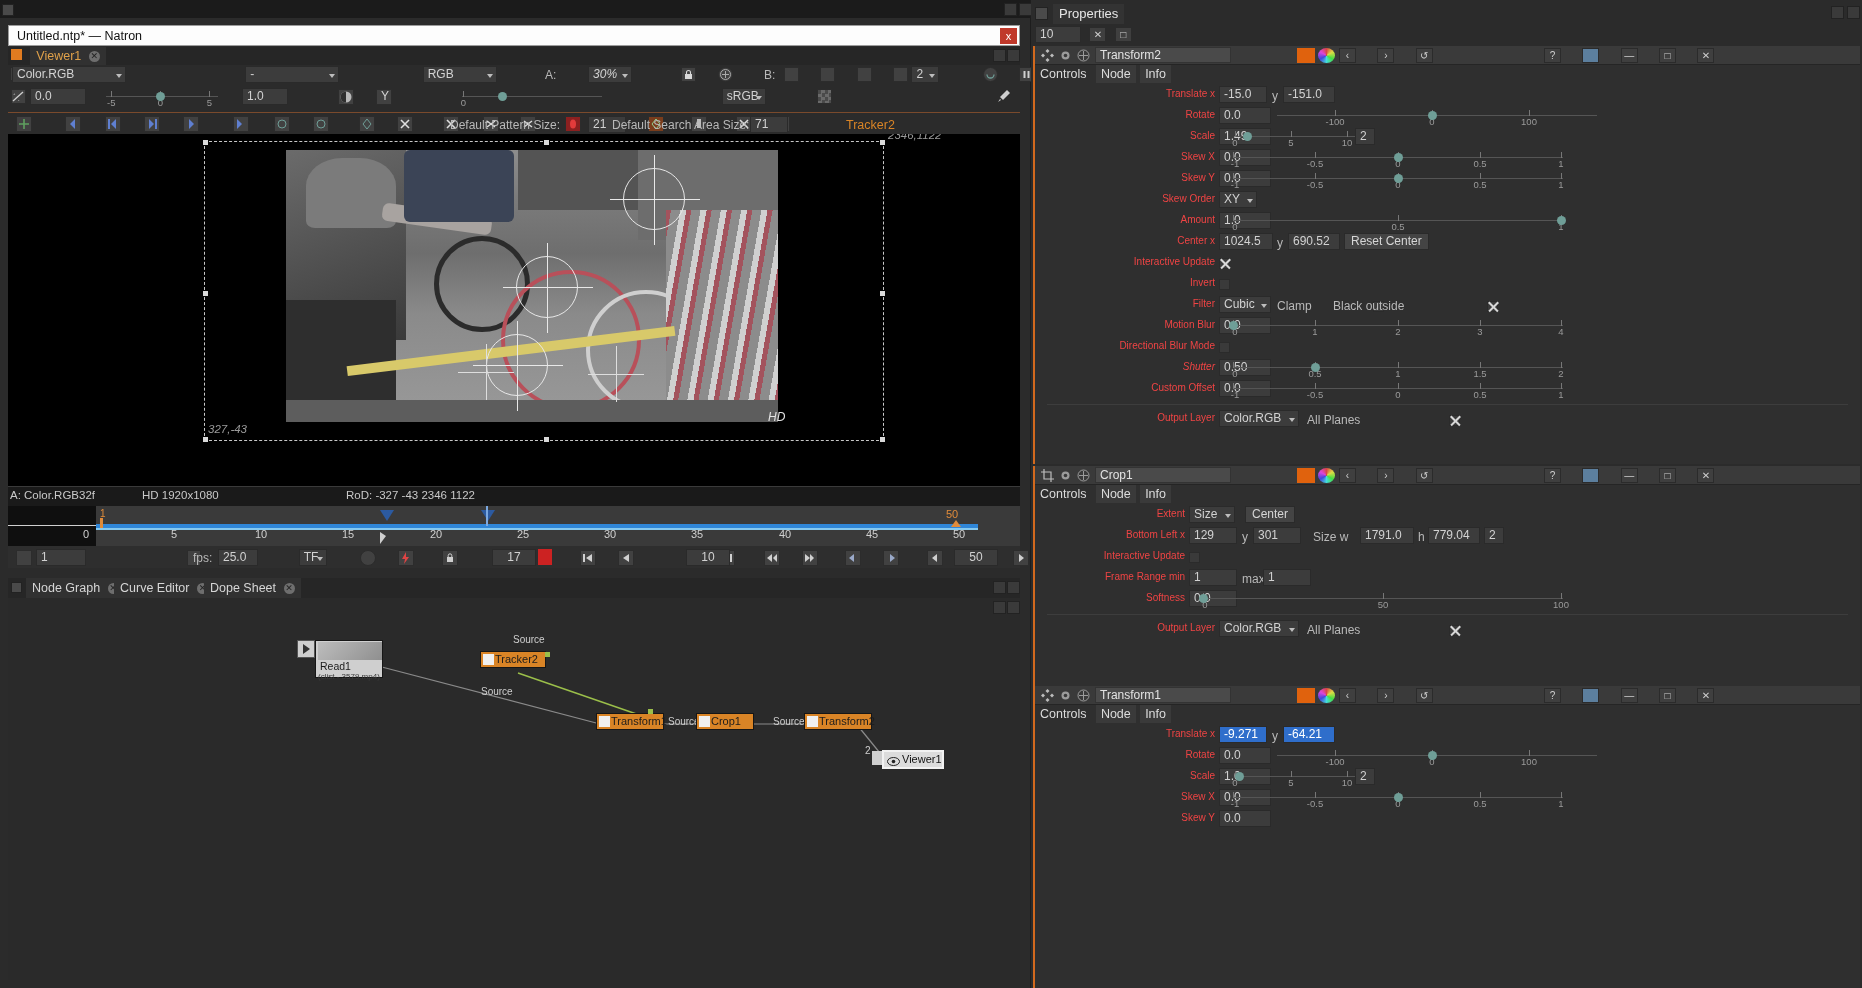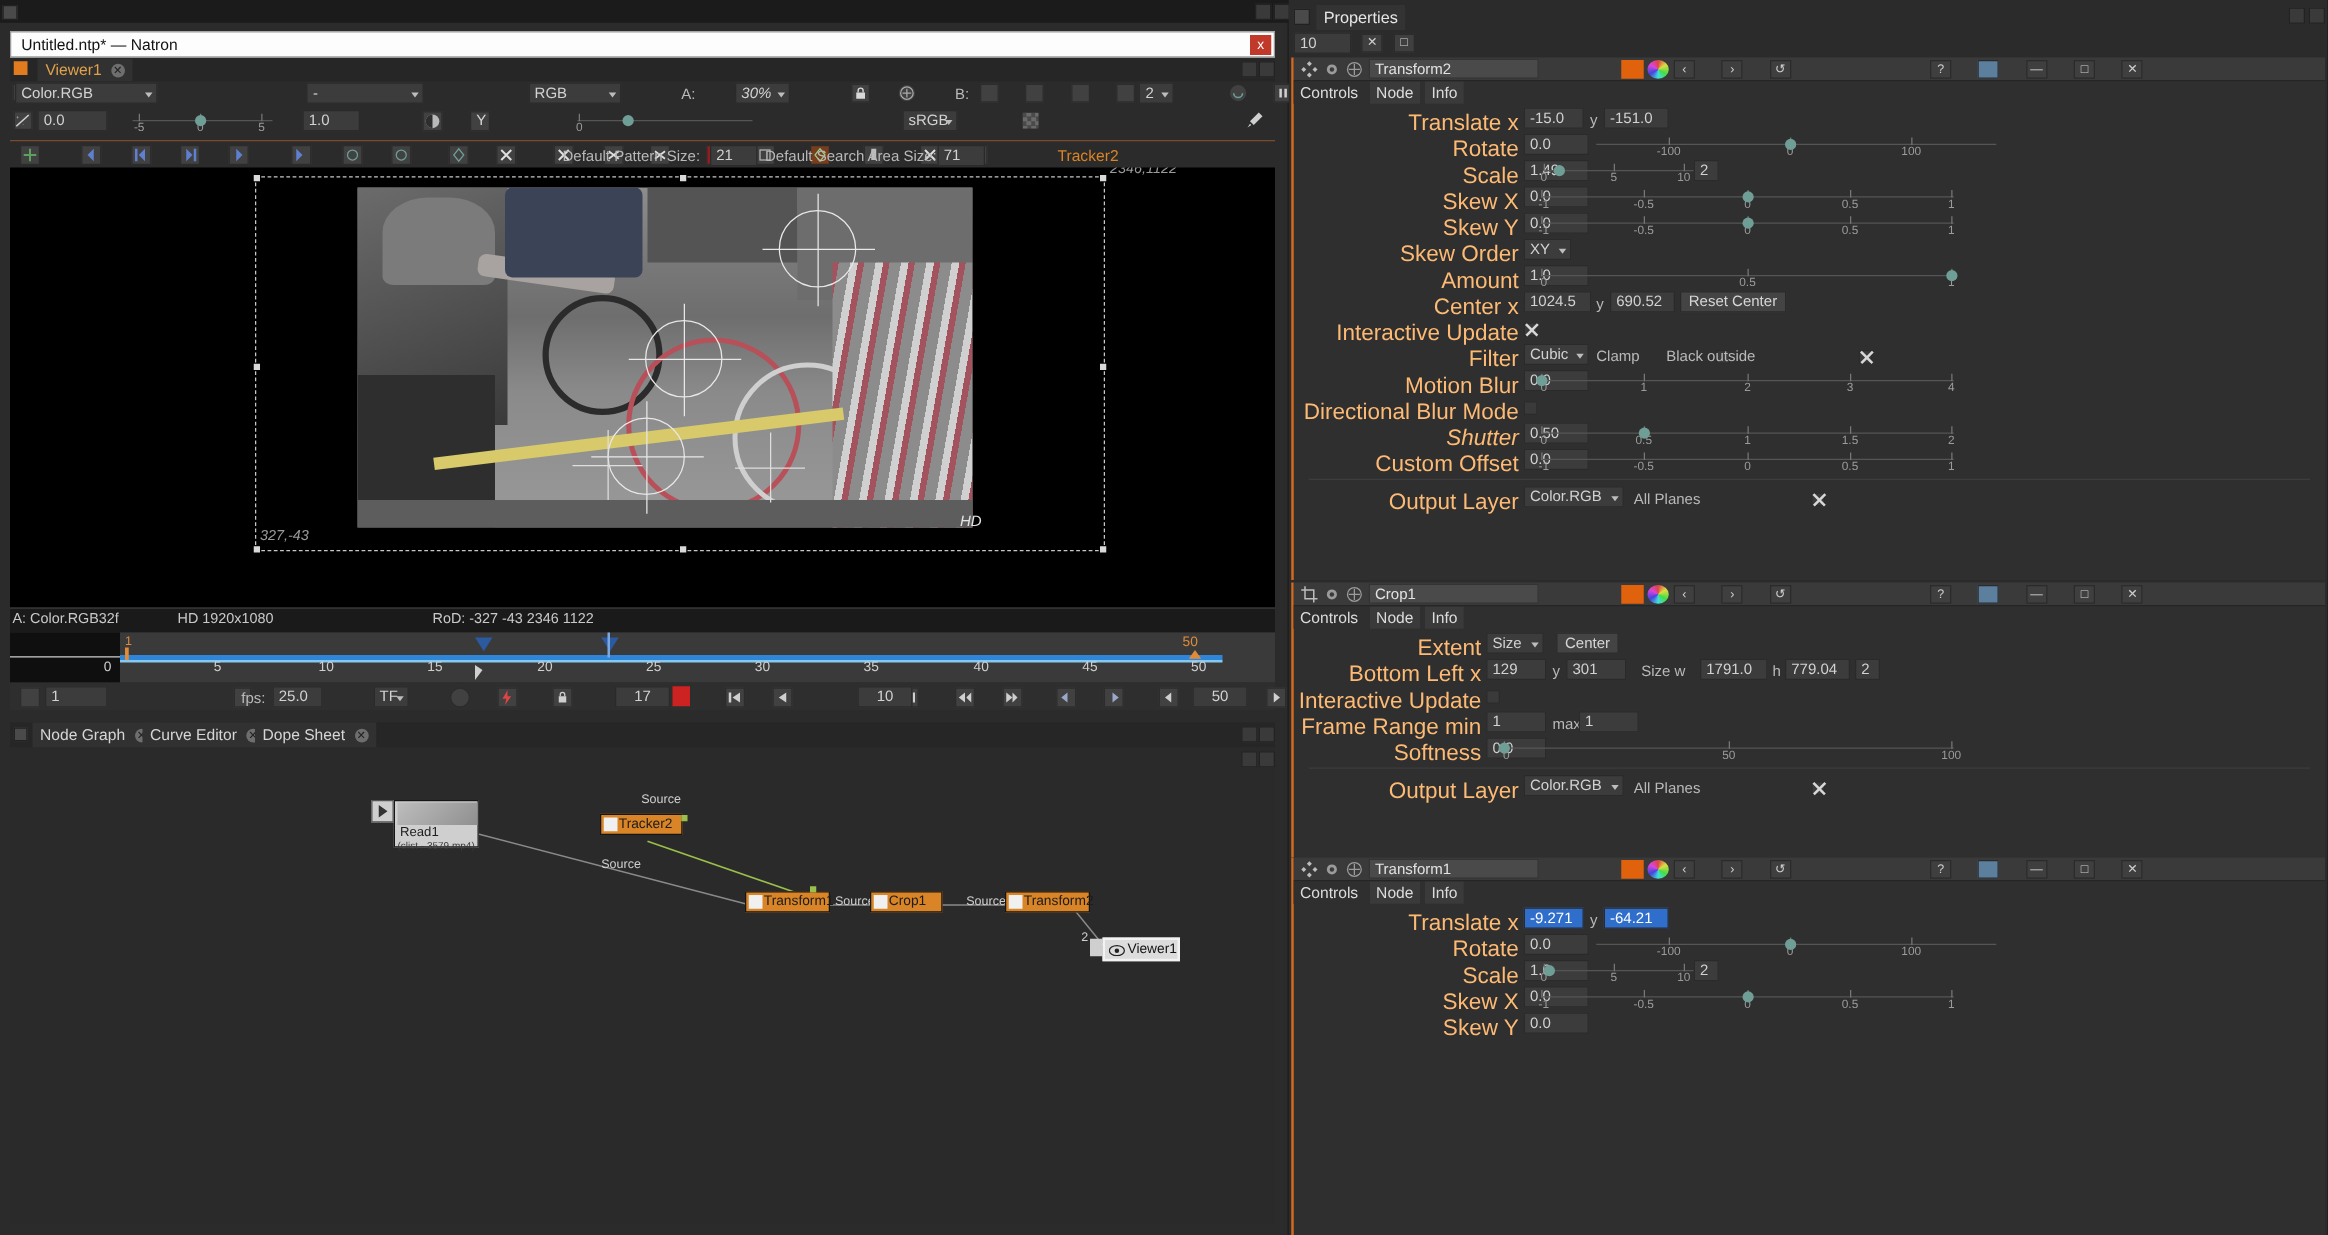--- a/index.html
+++ b/index.html
@@ -145,21 +145,21 @@
      border-left:2px solid #d2691e;}
   .phead{ position:relative; height:19px; background:#3a3a3a; border-bottom:1px solid #252525;}
   .phead .nm{ position:absolute; left:60px; top:1px; width:136px; height:16px;
      background:#4a4a4a; border:1px solid #333; color:#e2e2e2; font-size:12px;
      line-height:14px; padding-left:4px;}
   .ptabs{ height:18px; background:#2f2f2f; }
   .ptab{ display:inline-block; height:18px; line-height:18px; padding:0 5px;
      font-size:12.5px; color:#dcdcdc; background:#3a3a3a; margin-right:1px;}
   .ptab.sel{ background:#2f2f2f; }
   .prow{ position:relative; height:21px; }
-  .prow .cap{ position:absolute; text-align:right; color:#fdba74; font-size:18px; top:3px;}
+  .prow .cap{ position:absolute; text-align:right; color:#ef4444; font-size:10px; top:3px;}
   .swatchA{ width:18px;height:15px;background:#e0620d;display:inline-block;vertical-align:middle;}
   .swatchB{ width:17px;height:15px;border-radius:50%;display:inline-block;vertical-align:middle;
     background:conic-gradient(#d44,#dd4,#4d4,#4dd,#44d,#d4d,#d44);}
   .hbtn{ width:17px;height:15px;background:#3f3f3f;border:1px solid #2b2b2b;
     display:inline-block;vertical-align:middle; position:relative; font-size:10px;
     color:#cfcfcf; text-align:center; line-height:14px;}
   hr.sep{ border:0; border-top:1px solid #3d3d3d; margin:4px 12px;}
 </style>
 </head>
 <body>
@@ -343,21 +343,21 @@
       </svg></span>
   <span class="iconbtn abs" style="left:399px;top:2px;width:16px;height:16px;">
     <svg width="14" height="14" viewBox="0 0 14 14">
         <path d="M3 3l8 8M11 3l-8 8" stroke="#dedede" stroke-width="1.6"></path>
       </svg></span>
   <span class="iconbtn abs" style="left:418px;top:2px;width:16px;height:16px;">
     <svg width="14" height="14" viewBox="0 0 14 14">
         <path d="M11 7a4 4 0 11-2-3.4" stroke="#8fa8cf" fill="none" stroke-width="1.2"></path>
       </svg></span>
   <span class="lbl abs" style="left:442px;top:5px;">Default Pattern Size:</span>
-  <span class="fld abs" style="left:560px;top:3px;width:38px;">21</span>
+  <span class="fld abs" style="left:580px;top:3px;width:38px;">21</span>
   <span class="lbl abs" style="left:604px;top:5px;">Default Search Area Size:</span>
   <span class="fld abs" style="left:742px;top:3px;width:38px;">71</span>
   <span class="combo abs" style="left:791px;top:3px;width:42px;">Trans.</span>
   <span class="abs" style="left:838px;top:5px;color:#d98426;font-size:12.5px;">Tracker2</span>
 </div>
 
 <div id="viewer" class="abs">
 
   <div id="rodbox">
     <span class="handle" style="left:-2px;top:-2px;"></span>
@@ -713,20 +713,24 @@
       <span class="fld abs" style="left:184px;top:1px;width:54px;">1024.5</span>
       <span class="lbl abs" style="left:242px;top:4px;">y</span>
       <span class="fld abs" style="left:253px;top:1px;width:52px;">690.52</span>
       <span class="btnflat abs" style="left:309px;top:1px;">Reset Center</span>
     </div>
 
     <div class="prow">
       <span class="cap" style="left:0;width:180px;">Interactive Update</span>
       <span class="chk on abs" style="left:184px;top:3px;"></span>
     </div>
+    <div class="prow">
+      <span class="cap" style="left:0;width:180px;">Invert</span>
+      <span class="chk abs" style="left:184px;top:3px;"></span>
+    </div>
 
     <div class="prow">
       <span class="cap" style="left:0;width:180px;padding-left:48px;">Filter</span>
       <span class="combo abs" style="left:184px;top:1px;width:52px;">Cubic</span>
       <span class="lbl abs" style="left:242px;top:4px;">Clamp</span>
       <span class="chk abs" style="left:283px;top:3px;"></span>
       <span class="lbl abs" style="left:298px;top:4px;">Black outside</span>
       <span class="chk on abs" style="left:382px;top:3px;"></span>
     </div>
 

